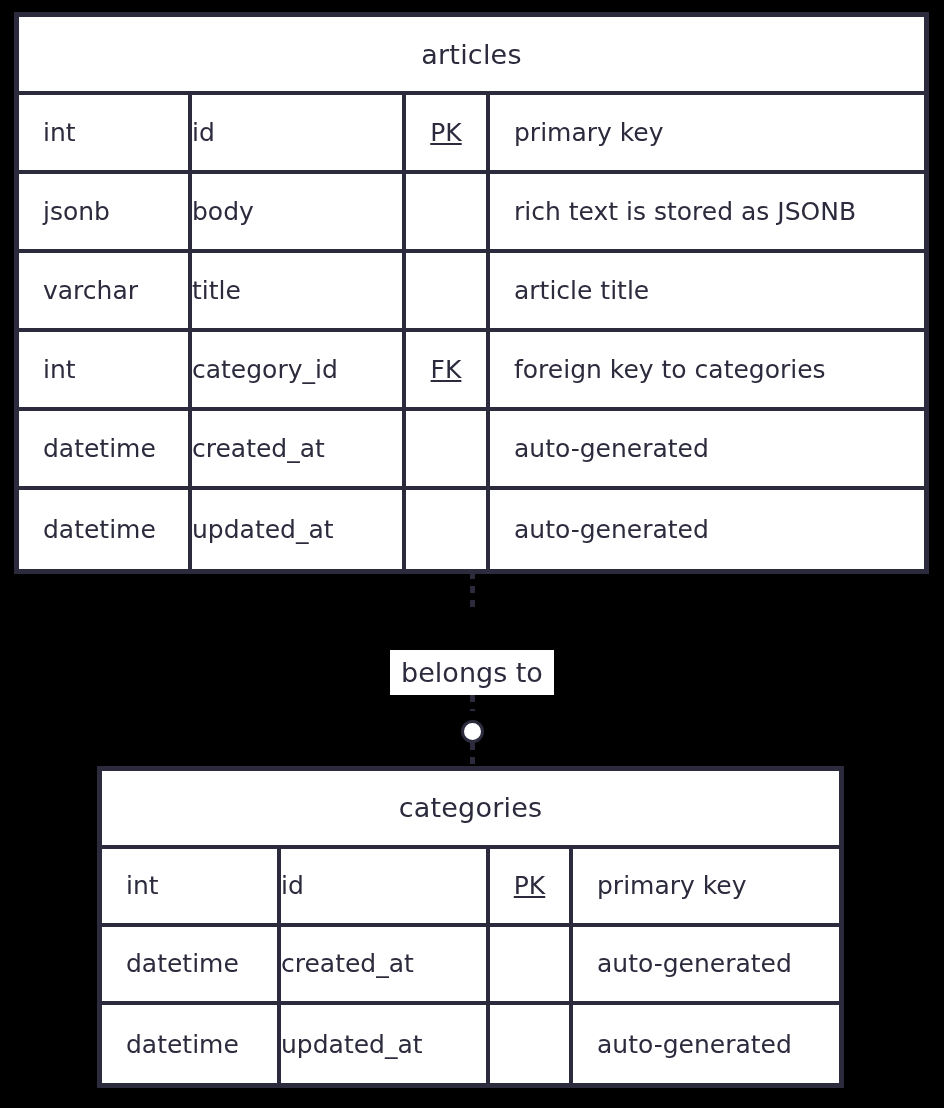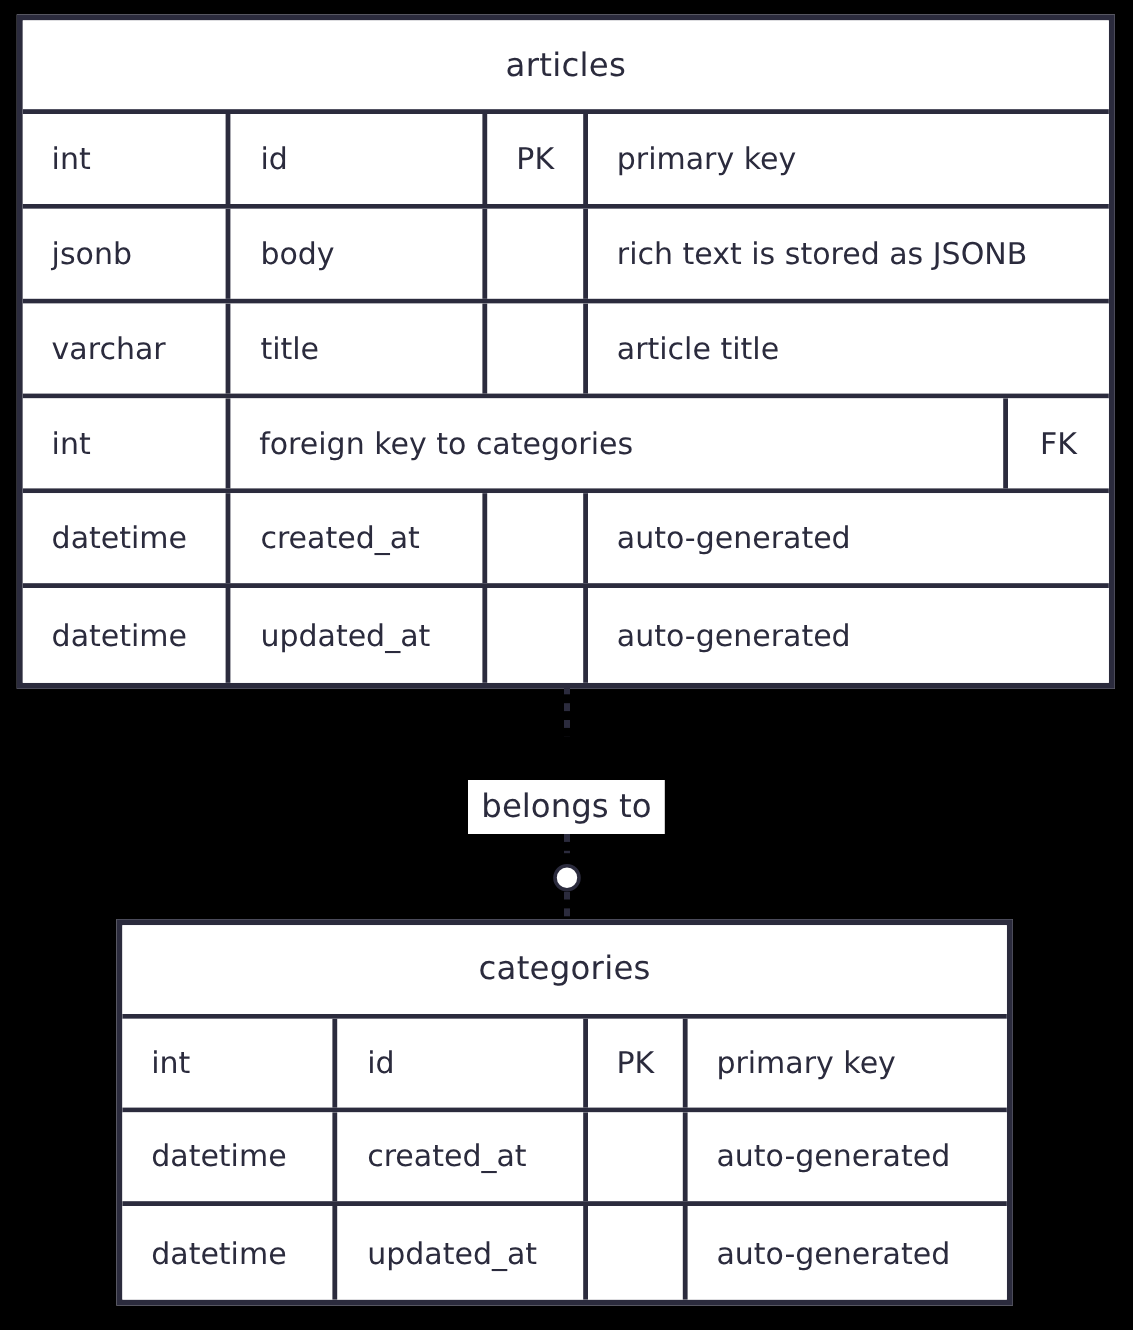--- a/index.html
+++ b/index.html
@@ -69,22 +69,22 @@
     border-right: 4px solid #2b2b3d;
     overflow: hidden;
     white-space: nowrap;
   }
   .cell:last-child {
     border-right: none;
     border-radius: 16px;
   }
 
   .cell-type    { padding-left: 24px; justify-content: flex-start; }
-  .cell-name    { padding-left: 25px; justify-content: flex-start; text-align: center; }
-  .cell-key     { justify-content: center; padding: 0 12px; }
+  .cell-name    { justify-content: flex-start; text-align: center; }
+  .cell-key     { justify-content: center; padding: 0 12px; text-decoration: underline; }
   .cell-comment { padding-left: 24px; justify-content: flex-start; }
 
   
   #entity-articles {
     left: 14px;
     top: 12px;
     width: 915px;
     height: 562px;
   }
   #entity-articles .entity-title { height: 79px; }
@@ -184,22 +184,23 @@
 
     <div class="attr-row">
       <div class="cell cell-type">varchar</div>
       <div class="cell cell-name">title</div>
       <div class="cell cell-key"></div>
       <div class="cell cell-comment">article title</div>
     </div>
 
     <div class="attr-row">
       <div class="cell cell-type">int</div>
+      <div class="cell cell-name">category_id</div>
+      <div class="cell cell-key">FK</div>
       <div class="cell cell-comment">foreign key to categories</div>
-      <div class="cell cell-key">FK</div>
     </div>
 
     <div class="attr-row">
       <div class="cell cell-type">datetime</div>
       <div class="cell cell-name">created_at</div>
       <div class="cell cell-key"></div>
       <div class="cell cell-comment">auto-generated</div>
     </div>
 
     <div class="attr-row">

